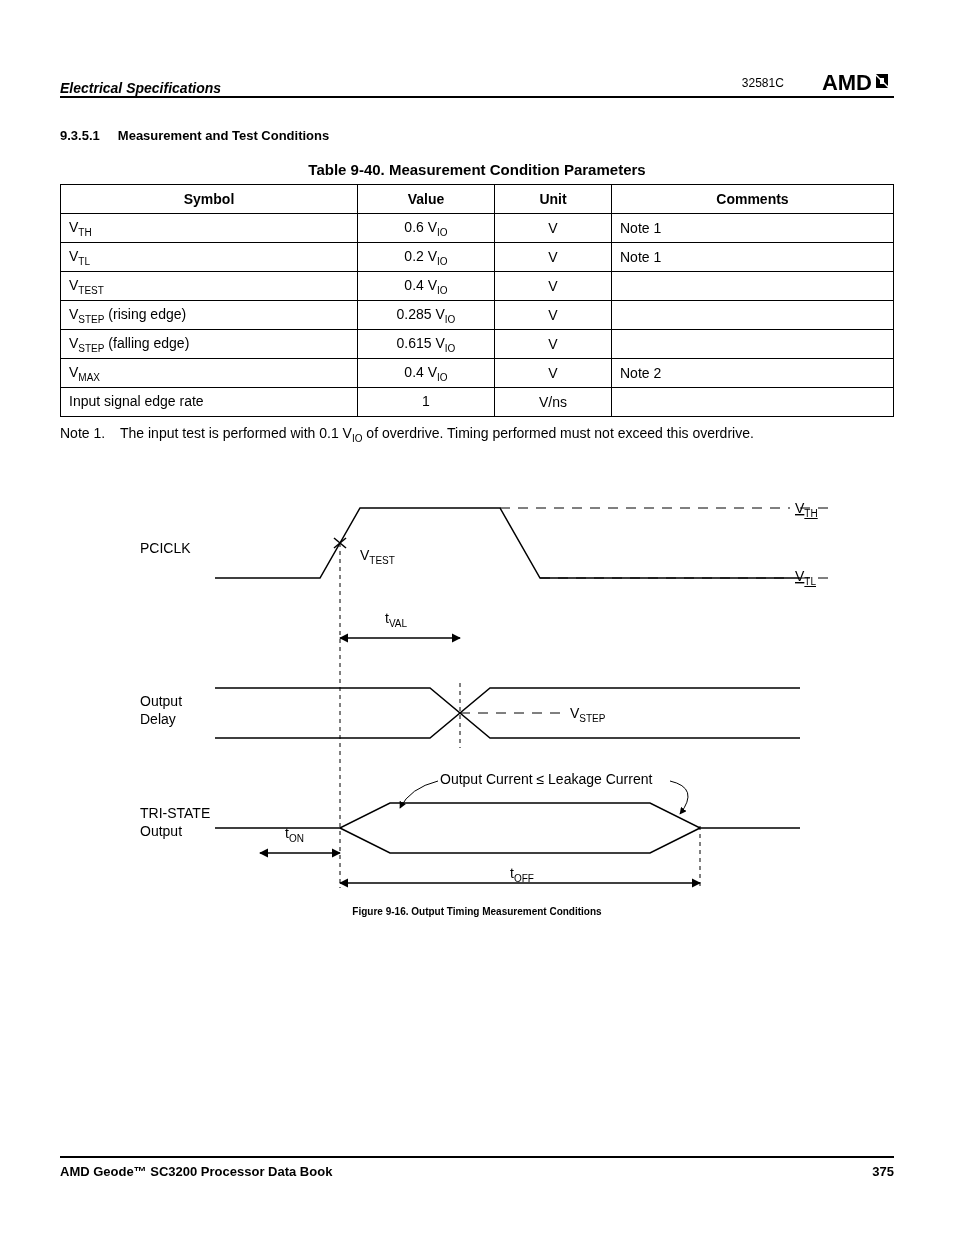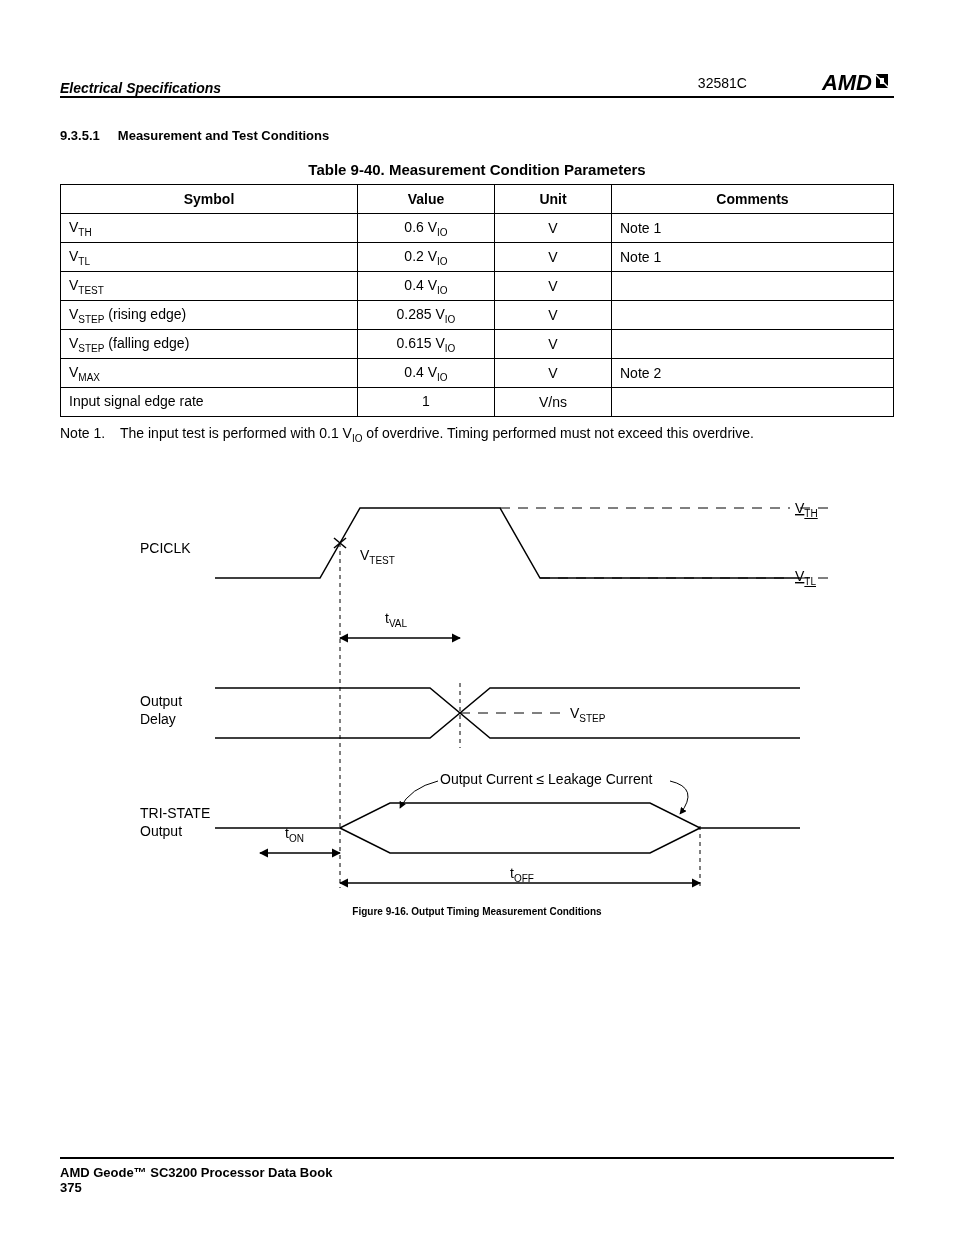--- a/index.html
+++ b/index.html
@@ -26,30 +26,29 @@
   .header-left {
     font-weight: bold;
     font-style: italic;
     font-size: 14px;
   }
   .header-right-group {
     display: flex;
     align-items: center;
   }
   .header-docnum {
-    font-size: 14px;
-    margin-right: 75px;
+    font-size: 12px;
+    margin-right: 38px;
   }
   .logo {
     font-weight: bold;
     font-size: 22px;
     letter-spacing: 0px;
     display:flex;
     align-items:flex-end;
-    font-style:italic;
   }
   .logo-arrow {
     display:inline-block;
     margin-left:2px;
   }
   .section-num {
     font-weight: bold;
     font-size: 13px;
     margin-top: 30px;
     margin-bottom: 18px;
@@ -94,28 +93,27 @@
     height: 410px;
   }
   .figure-caption {
     text-align: center;
     font-weight: bold;
     font-size: 10px;
     margin-top: 8px;
   }
   .footer-row {
     position: absolute;
-    left: 60px; right: 60px; bottom: 40px;
+    left: 60px; right: 60px; bottom: 56px;
     border-top: 2px solid #000;
     display: flex;
     justify-content: space-between;
     padding-top: 6px;
     font-size: 13px;
     font-weight: bold;
-    flex-direction: column;
   }
   svg text { font-family: Arial, Helvetica, sans-serif; }
 </style>
 </head>
 <body>
 
 <div class="page">
 
   <div class="header-row">
     <div class="header-left">Electrical Specifications</div>

